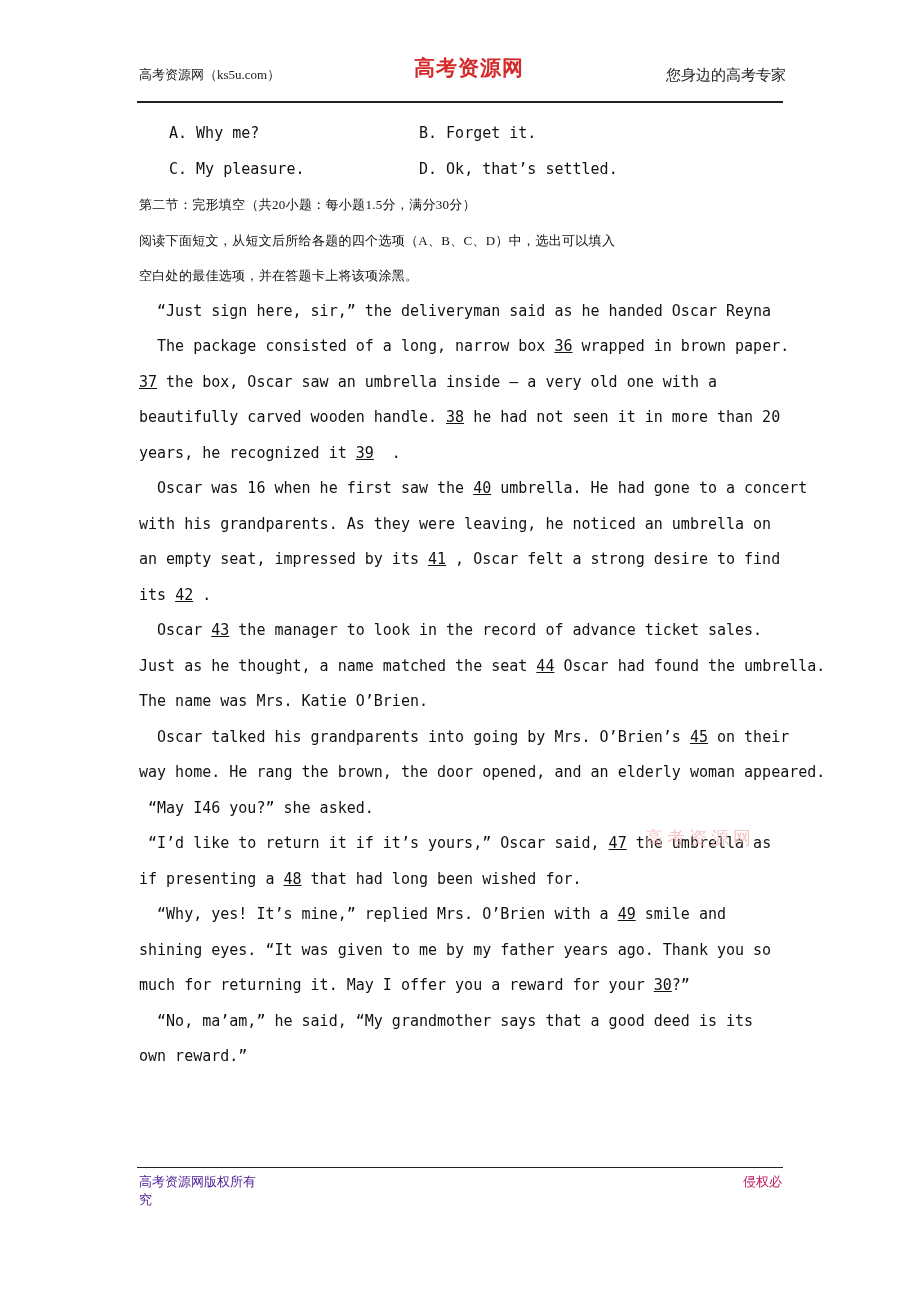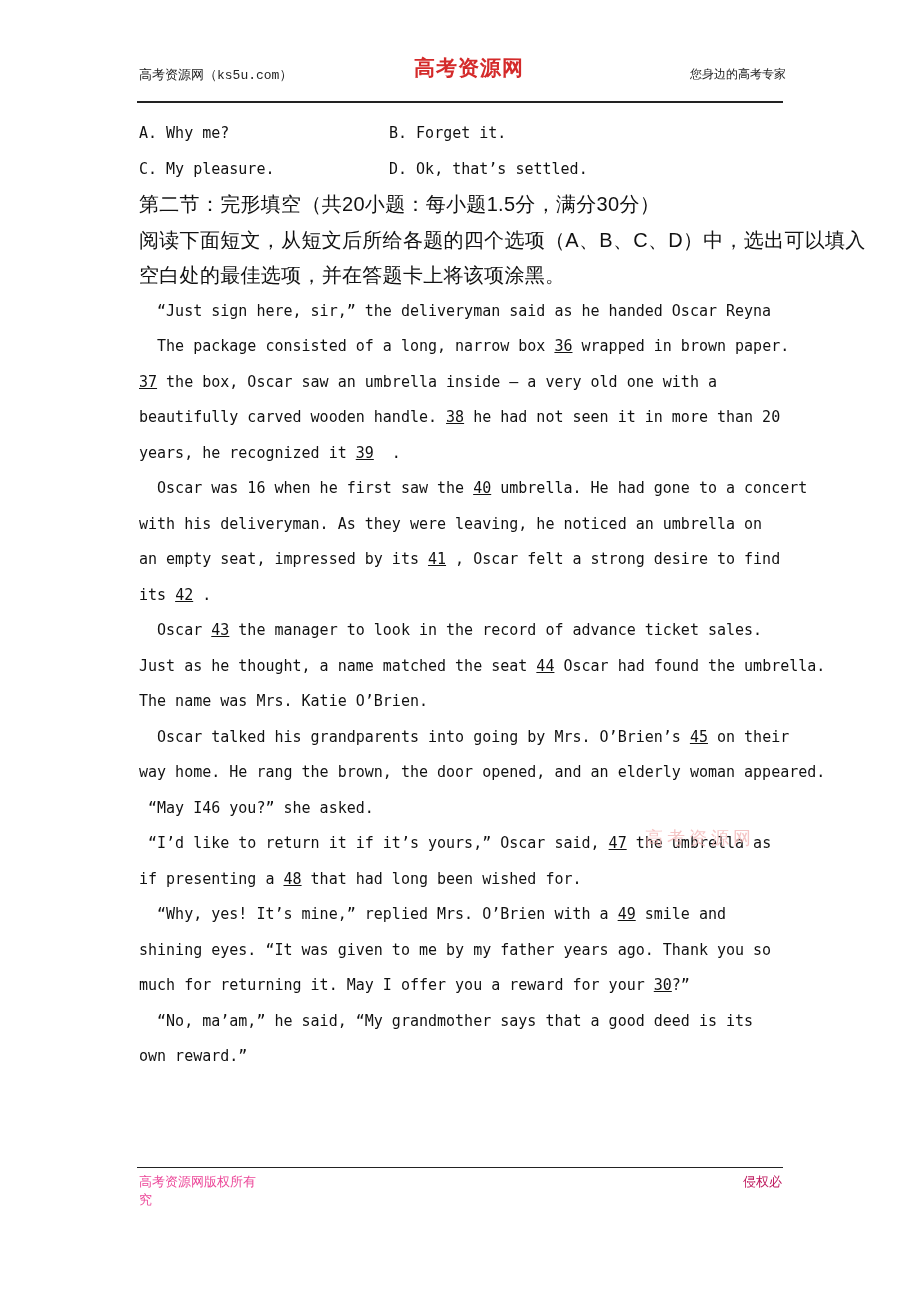--- a/index.html
+++ b/index.html
@@ -1,30 +1,30 @@
 <!DOCTYPE html>
 <html><head>
   <meta charset="utf-8">
   <style>
     html, body { margin: 0; padding: 0; background: #ffffff; }
     body { width: 920px; height: 1302px; position: relative; overflow: hidden; color: #111; }
     .page { position: absolute; left: 0; top: 0; width: 920px; height: 1302px; }
-    .header-left { position: absolute; left: 139px; top: 66px; font-family: Liberation Mono, monospace; font-size: 13px; color: #222; }
+    .header-left { position: absolute; left: 139px; top: 66px; font-family: Liberation Serif, serif; font-size: 13px; color: #222; }
     .header-logo { position: absolute; left: 414px; top: 54px; font-family: "DejaVu Serif", serif; font-size: 21px; font-weight: bold; color: #d42a2a; letter-spacing: 1px; }
-    .header-right { position: absolute; right: 134px; top: 66px; font-family: Liberation Mono, monospace; font-size: 12px; color: #222; }
+    .header-right { position: absolute; right: 134px; top: 66px; font-family: Liberation Mono, monospace; font-size: 15px; color: #222; }
     .header-rule { position: absolute; left: 137px; top: 101px; width: 646px; height: 2px; background: #222; }
     .footer-rule { position: absolute; left: 137px; top: 1167px; width: 646px; height: 1px; background: #222; }
-    .footer-left { position: absolute; left: 139px; top: 1173px; width: 135px; font-family: "DejaVu Serif", serif; font-size: 13px; color: #ec4899; line-height: 18px; }
+    .footer-left { position: absolute; left: 139px; top: 1173px; width: 135px; font-family: "DejaVu Serif", serif; font-size: 13px; color: #4c1d95; line-height: 18px; }
     .footer-right { position: absolute; right: 138px; top: 1173px; font-family: "DejaVu Serif", serif; font-size: 13px; color: #be185d; }
     .content { position: absolute; left: 139px; top: 116px; width: 642px; font-family: "DejaVu Sans Mono", "Liberation Mono", monospace; font-size: 15px; line-height: 35.5px; color: #111; }
     .line { white-space: pre; height: 35.5px; text-align: justify; }
-    .cn { font-family: Liberation Sans, sans-serif; font-size: 20px; letter-spacing: 0.3px; }
+    .cn { font-family: Liberation Serif, serif; font-size: 13px; letter-spacing: 0.3px; }
     .blank { text-decoration: underline; }
     .opt-row { display: flex; }
-    .opt-a { width: 250px; }
+    .opt-a { width: 250px; margin-left: 30px; }
     .watermark { position: absolute; left: 645px; top: 826px; font-family: "DejaVu Serif", serif; font-size: 18px; color: #f2b8b8; opacity: 0.8; letter-spacing: 4px; }
   </style>
 </head>
 <body>
 
 <div class="page">
 
   <div class="header-left">高考资源网（ks5u.com）</div>
   <div class="header-logo">高考资源网</div>
   <div class="header-right">您身边的高考专家</div>
@@ -42,21 +42,21 @@
     <div class="line cn">第二节：完形填空（共20小题：每小题1.5分，满分30分）</div>
     <div class="line cn">阅读下面短文，从短文后所给各题的四个选项（A、B、C、D）中，选出可以填入</div>
     <div class="line cn">空白处的最佳选项，并在答题卡上将该项涂黑。</div>
 
     <div class="line">  “Just sign here, sir,” the deliveryman said as he handed Oscar Reyna</div>
     <div class="line">  The package consisted of a long, narrow box <span class="blank">36</span> wrapped in brown paper.</div>
     <div class="line"><span class="blank">37</span> the box, Oscar saw an umbrella inside — a very old one with a</div>
     <div class="line">beautifully carved wooden handle. <span class="blank">38</span> he had not seen it in more than 20</div>
     <div class="line">years, he recognized it <span class="blank">39</span>  .</div>
     <div class="line">  Oscar was 16 when he first saw the <span class="blank">40</span> umbrella. He had gone to a concert</div>
-    <div class="line">with his deliveryman. As they were leaving, he noticed an umbrella on</div>
+    <div class="line">with his grandparents. As they were leaving, he noticed an umbrella on</div>
     <div class="line">an empty seat, impressed by its <span class="blank">41</span> , Oscar felt a strong desire to find</div>
     <div class="line">its <span class="blank">42</span> .</div>
     <div class="line">  Oscar <span class="blank">43</span> the manager to look in the record of advance ticket sales.</div>
     <div class="line">Just as he thought, a name matched the seat <span class="blank">44</span> Oscar had found the umbrella.</div>
     <div class="line">The name was Mrs. Katie O’Brien.</div>
     <div class="line">  Oscar talked his grandparents into going by Mrs. O’Brien’s <span class="blank">45</span> on their</div>
     <div class="line">way home. He rang the brown, the door opened, and an elderly woman appeared.</div>
     <div class="line"> “May I46 you?” she asked.</div>
     <div class="line"> “I’d like to return it if it’s yours,” Oscar said, <span class="blank">47</span> the umbrella as</div>
     <div class="line">if presenting a <span class="blank">48</span> that had long been wished for.</div>

